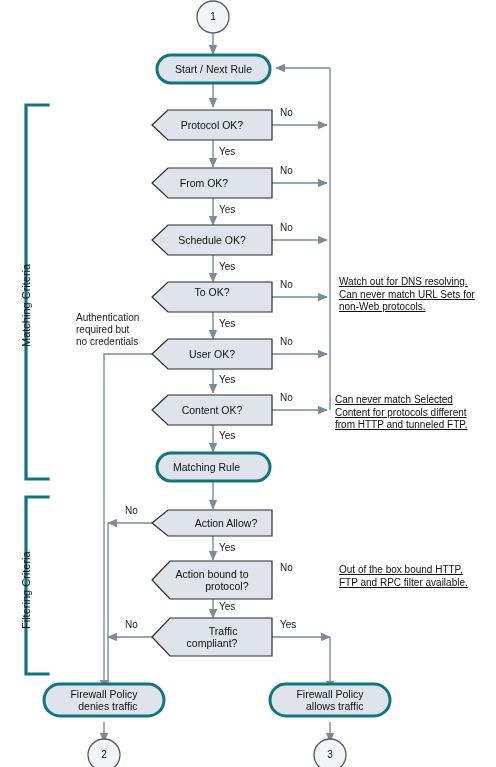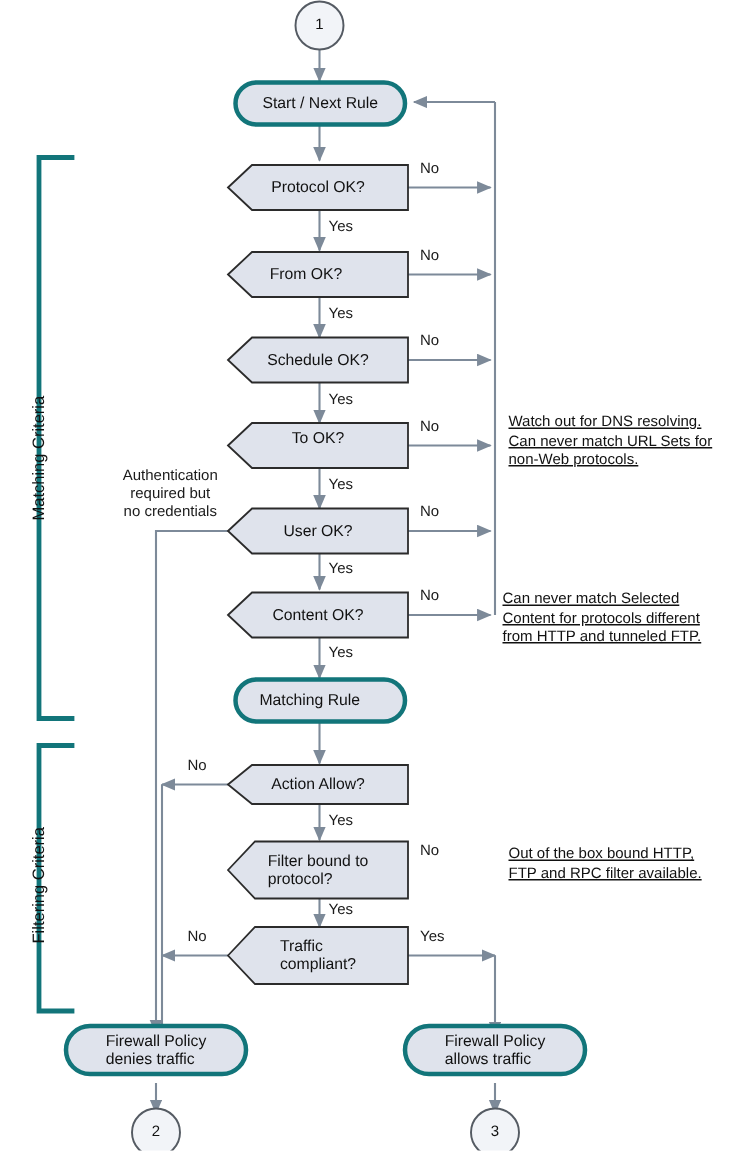--- a/index.html
+++ b/index.html
@@ -6,21 +6,21 @@
   body{
     width:496px;height:767px;
     background:#ffffff;
     font-family:"Liberation Sans","DejaVu Sans",sans-serif;
     overflow:hidden;
     position:relative;
   }
   #canvas{position:absolute;left:0;top:0;width:496px;height:767px;}
   .node-label{
     position:absolute;
-    text-align:left;
+    text-align:right;
     font-size:10.5px;
     color:#111111;
     line-height:12px;
     pointer-events:none;
     white-space:pre-line;
     display:flex;align-items:center;justify-content:center;border-radius:13px;
   }
   .edge-label{
     position:absolute;
     font-size:10px;
@@ -138,22 +138,22 @@
 <div class="term-num" style="left:317px;top:749px;">3</div>
 
 <div class="node-label" style="left:157px;top:55px;width:113px;height:28px;">Start / Next Rule</div>
 <div class="node-label" style="left:152px;top:110px;width:120px;height:30px;">Protocol OK?</div>
 <div class="node-label" style="left:144px;top:168px;width:120px;height:30px;">From OK?</div>
 <div class="node-label" style="left:152px;top:225px;width:120px;height:30px;">Schedule OK?</div>
 <div class="node-label" style="left:152px;top:282px;width:120px;height:19px;">To OK?</div>
 <div class="node-label" style="left:152px;top:339px;width:120px;height:30px;">User OK?</div>
 <div class="node-label" style="left:152px;top:395px;width:120px;height:30px;">Content OK?</div>
 <div class="node-label" style="left:157px;top:453px;width:99px;height:28px;">Matching Rule</div>
-<div class="node-label" style="left:152px;top:510px;width:120px;height:26px;">Action Allow?</div>
-<div class="node-label" style="left:152px;top:561px;width:120px;height:38px;">Filter bound to
+<div class="node-label" style="left:166px;top:510px;width:120px;height:26px;">Action Allow?</div>
+<div class="node-label" style="left:152px;top:561px;width:120px;height:38px;">Action bound to
 protocol?</div>
 <div class="node-label" style="left:152px;top:618px;width:120px;height:38px;">Traffic
 compliant?</div>
 <div class="node-label" style="left:44px;top:684px;width:120px;height:32px;">Firewall Policy
 denies traffic</div>
 <div class="node-label" style="left:270px;top:684px;width:120px;height:32px;">Firewall Policy
 allows traffic</div>
 
 <div class="edge-label" style="left:280px;top:107px;">No</div>
 <div class="edge-label" style="left:219px;top:146px;">Yes</div>
@@ -166,21 +166,21 @@
 <div class="edge-label" style="left:280px;top:336px;">No</div>
 <div class="edge-label" style="left:219px;top:374px;">Yes</div>
 <div class="edge-label" style="left:280px;top:392px;">No</div>
 <div class="edge-label" style="left:219px;top:430px;">Yes</div>
 <div class="edge-label" style="left:125px;top:505px;">No</div>
 <div class="edge-label" style="left:219px;top:542px;">Yes</div>
 <div class="edge-label" style="left:280px;top:562px;">No</div>
 <div class="edge-label" style="left:219px;top:601px;">Yes</div>
 <div class="edge-label" style="left:125px;top:619px;">No</div>
 <div class="edge-label" style="left:280px;top:619px;">Yes</div>
-<div class="edge-label" style="left:76px;top:312px;width:75px;text-align:center;">Authentication
+<div class="edge-label" style="left:76px;top:312px;width:75px;text-align:left;">Authentication
 required but
 no credentials</div>
 
 <div class="note" style="left:339px;top:276px;width:155px;">Watch out for DNS resolving.
 Can never match URL Sets for
 non-Web protocols.</div>
 <div class="note" style="left:319px;top:394px;width:155px;margin-left:16px;">Can never match Selected
 Content for protocols different
 from HTTP and tunneled FTP.</div>
 <div class="note" style="left:339px;top:564px;width:155px;">Out of the box bound HTTP,

